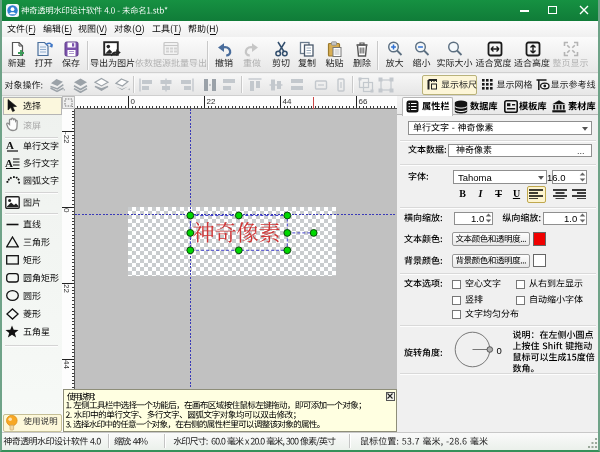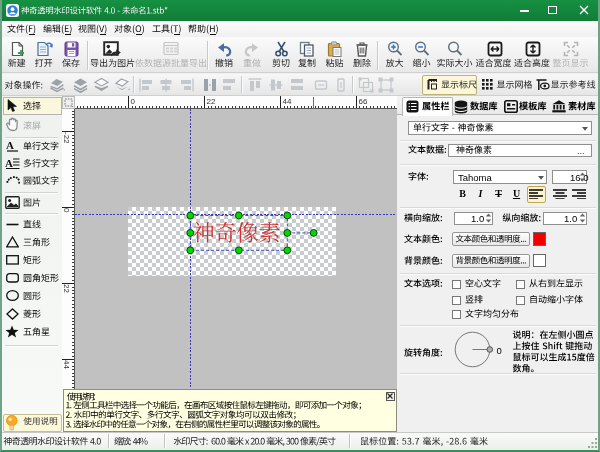--- a/index.html
+++ b/index.html
@@ -394,21 +394,21 @@
 <div class="inp" style="left:448px;top:143.5px;width:144px;height:13.5px"></div>
 <div class="abs" style="left:577px;top:146px;width:12px;font-size:9px;color:#333">...</div>
 <div class="psep" style="top:164px"></div>
 
 <div class="inp" style="left:453px;top:170px;width:94px;height:13.5px"></div>
 <div class="abs" style="left:458px;top:172.2px;font-size:9.5px;color:#000;font-family:'Liberation Sans'">Tahoma</div>
 <svg class="abs" style="left:538px;top:175.5px" width="6" height="4">
     <path d="M0 0 L6 0 L3 3.8 Z" fill="#555"></path>
   </svg>
 <div class="inp" style="left:552px;top:170px;width:35px;height:13.5px"></div>
-<div class="abs" style="left:570px;top:172.2px;font-size:9.5px;color:#000">16.0</div>
+<div class="abs" style="left:547px;top:172.2px;font-size:9.5px;color:#000">16.0</div>
 <svg class="abs" style="left:579px;top:172px" width="7" height="10">
     <path d="M3.5 0.5 L6.3 3.5 L0.7 3.5 Z M3.5 9.5 L6.3 6.5 L0.7 6.5 Z" fill="#666"></path>
   </svg>
 
 <div class="abs" style="left:456px;top:188px;width:13px;height:13px;font-size:10px;color:#000;font-weight:bold;font-family:'Liberation Serif',serif;text-align:center">B</div>
 <div class="abs" style="left:474px;top:188px;width:13px;height:13px;font-size:10px;color:#000;font-weight:bold;font-style:italic;font-family:'Liberation Serif',serif;text-align:center">I</div>
 <div class="abs" style="left:492px;top:188px;width:13px;height:13px;font-size:10px;color:#000;font-weight:bold;text-decoration:line-through;font-family:'Liberation Serif',serif;text-align:center">T</div>
 <div class="abs" style="left:510px;top:188px;width:13px;height:13px;font-size:10px;color:#000;font-weight:bold;text-decoration:underline;font-family:'Liberation Serif',serif;text-align:center">U</div>
 <div class="abs" style="left:526.5px;top:185.5px;width:19px;height:17px;background:#fdf4cf;border:1px solid #c0a84e;border-radius:2px"></div>
 <svg class="abs" style="left:529px;top:189px" width="14" height="10">

